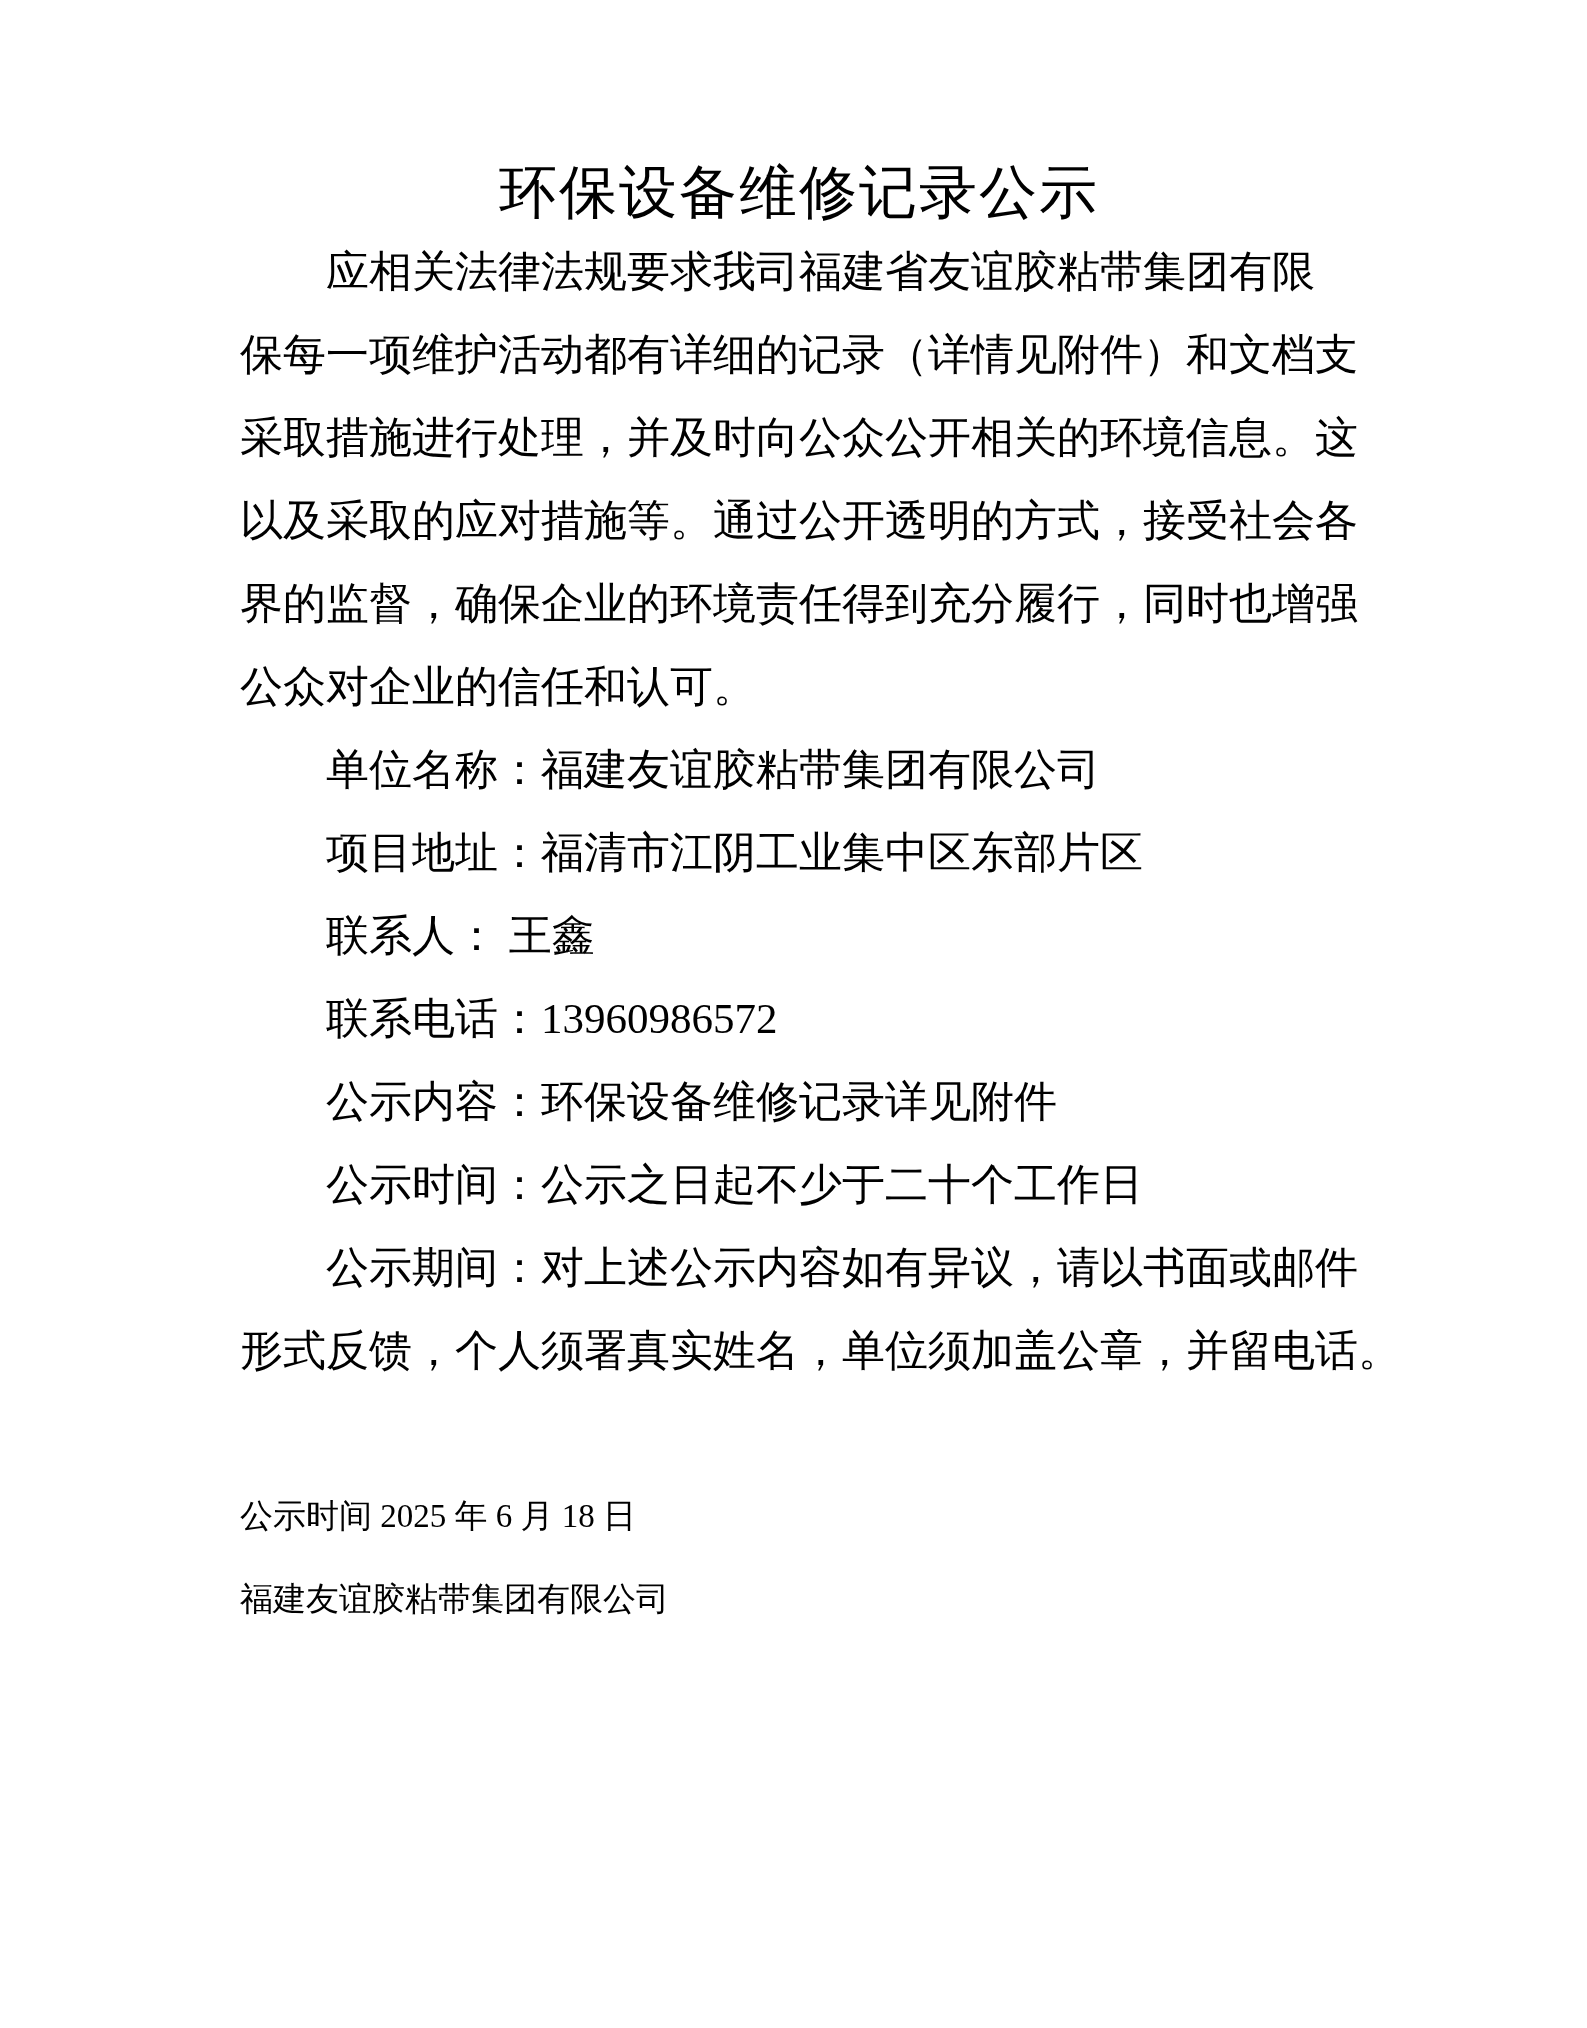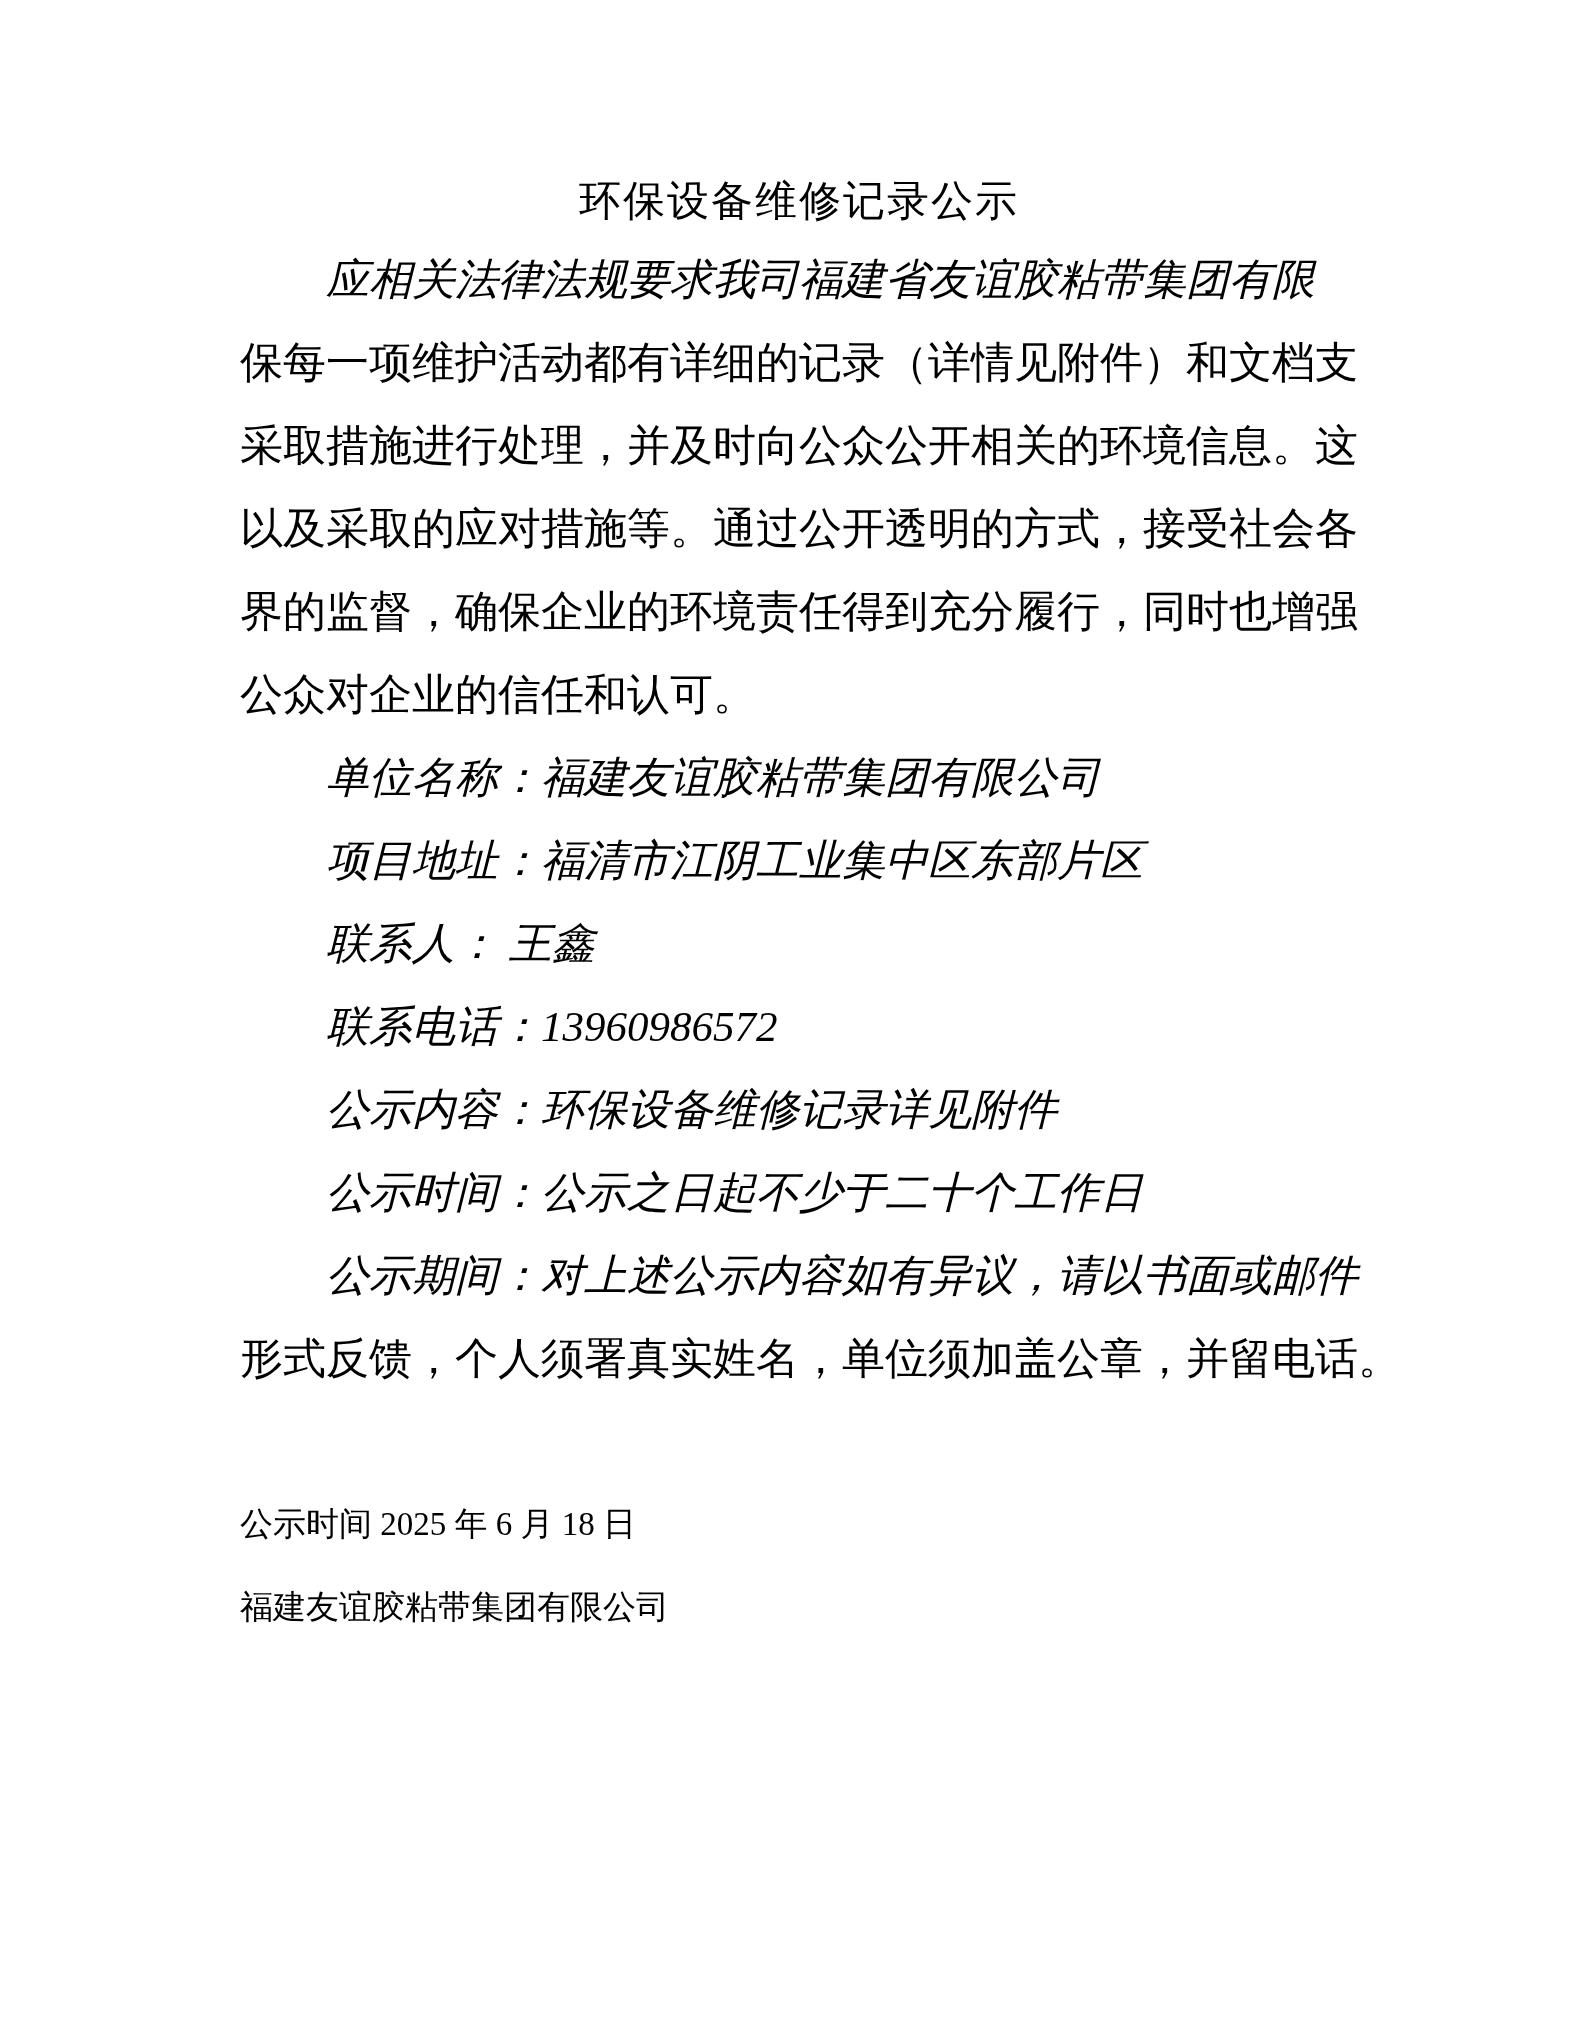--- a/index.html
+++ b/index.html
@@ -15,39 +15,38 @@
     color: #000000;
   }
   .page {
     box-sizing: border-box;
     width: 1587px;
     height: 2028px;
     padding: 166px 229px 0 240px;
     background: #ffffff;
   }
   .doc-title {
-    font-size: 42px;
+    font-size: 58px;
     line-height: 54px;
     text-align: center;
     font-weight: normal;
-    margin: 8px;
+    margin: 0;
     letter-spacing: 2px;
   }
   .body-text {
     margin-top: 10px;
     font-size: 43px;
     line-height: 83px;
   }
   .line {
     white-space: pre;
     text-align: left;
   }
   .line.indent {
     padding-left: 86px; 
-    font-style: italic;
   }
   .footer-block {
     margin-top: 83px; 
     font-size: 33px;
     line-height: 83px;
     text-align: right;
   }
 </style>
 </head>
 <body>

